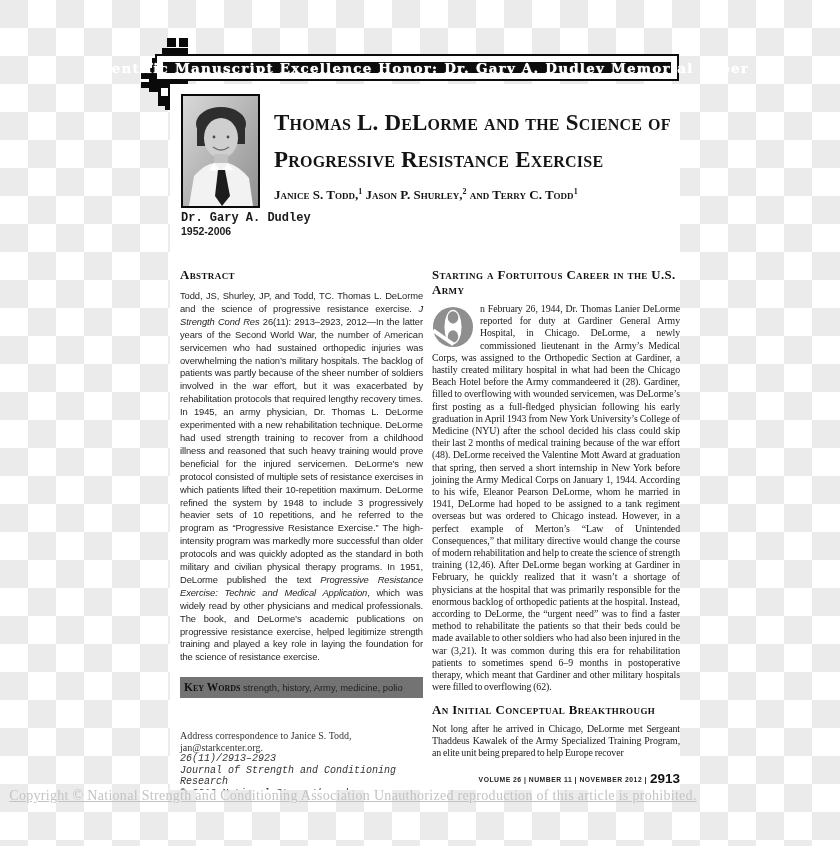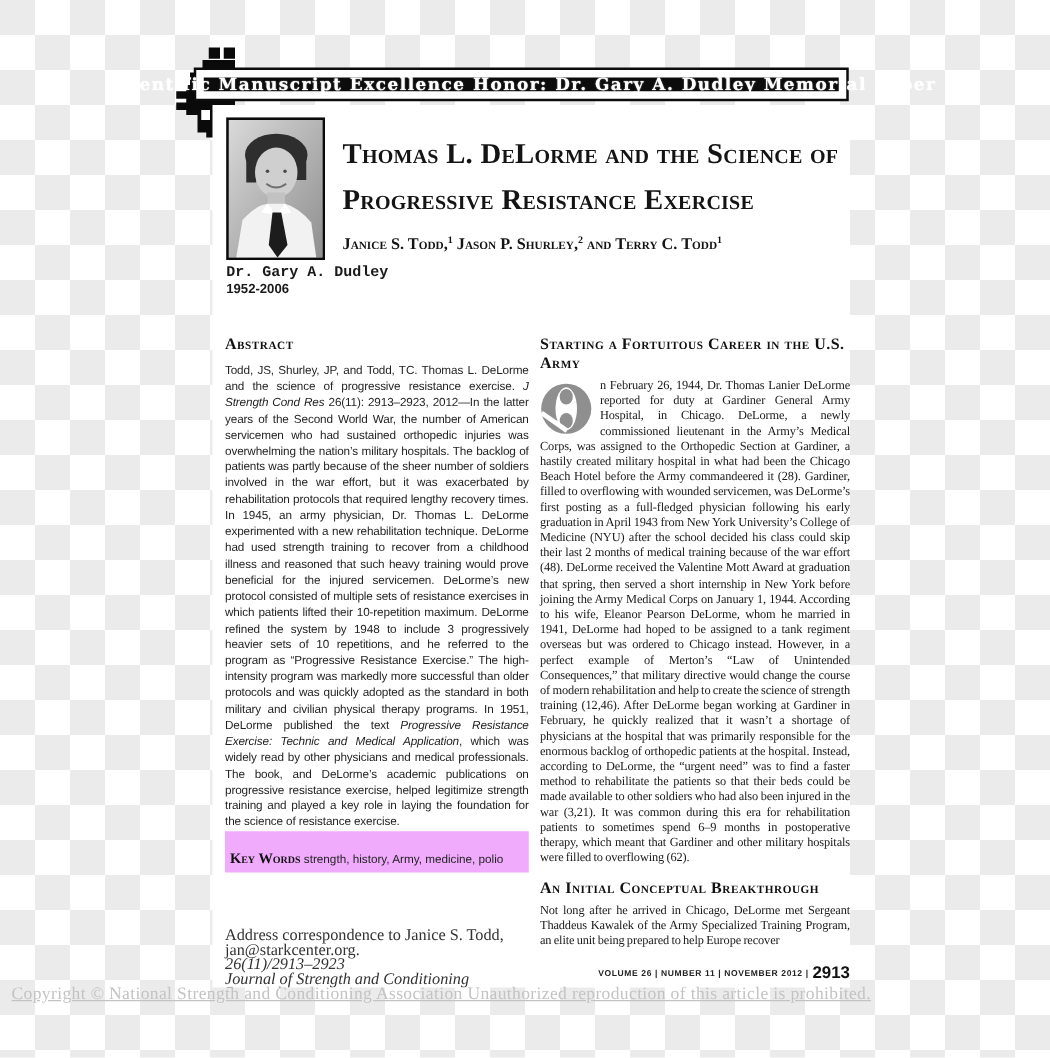--- a/index.html
+++ b/index.html
@@ -22,24 +22,24 @@
   .photo-years{font-family:"Liberation Sans", sans-serif;font-weight:700;font-size:10.5px;color:#1a1a1a;}
   .header-block{position:absolute;left:104px;top:20px;width:404px;}
   .article-title{font-weight:700;font-variant:small-caps;font-size:23px;line-height:37px;letter-spacing:0.2px;color:#141414;}
   .authors{margin-top:9px;font-weight:700;font-variant:small-caps;font-size:13px;color:#141414;}
   .authors sup{font-size:8px;}
   .affiliations{margin-top:5px;font-style:italic;font-size:10.3px;line-height:13px;color:#222;}
   .affiliations sup{font-size:7px;}
   .sc-heading{font-weight:700;font-variant:small-caps;font-size:12.8px;letter-spacing:0.4px;color:#111;}
   .col-left{position:absolute;left:10px;top:184px;width:243px;}
   .abstract-text{margin-top:7px;font-family:"Liberation Sans", sans-serif;font-size:9.4px;line-height:12.9px;letter-spacing:-0.1px;text-align:justify;color:#1f1f1f;}
-  .kw-bar{margin-top:1px;background:#f0abfc;padding:16px 5px 5px 4px;font-family:"Liberation Sans", sans-serif;font-size:9.4px;color:#1f1f1f;}
+  .kw-bar{margin-top:13px;background:#737373;padding:4px 5px 5px 4px;font-family:"Liberation Sans", sans-serif;font-size:9.4px;color:#1f1f1f;}
   .kw-label{font-family:"Liberation Serif", serif;font-weight:700;font-variant:small-caps;font-size:11.5px;color:#111;}
-  .correspondence{margin-top:44px;font-size:13px;line-height:11.5px;color:#333;}
-  .correspondence .ital{font-style:italic;}
+  .correspondence{margin-top:32px;font-size:10px;line-height:11.5px;color:#333;}
+  .correspondence .ital{font-style:italic;font-family:Liberation Mono, monospace;}
   .col-right{position:absolute;left:262px;top:184px;width:248px;}
   .body-serif{margin-top:5px;font-size:9.9px;line-height:12.2px;letter-spacing:-0.1px;word-spacing:-0.5px;text-align:justify;color:#191919;}
   .dropcap{float:left;width:42px;height:42px;margin:3px 6px 1px 0;}
   .section2-heading{margin-top:9px;}
   .journal-footer{margin-top:10px;text-align:right;white-space:nowrap;}
   .vol-info{font-family:"Liberation Sans", sans-serif;font-weight:700;font-size:6.8px;letter-spacing:0.5px;color:#222;vertical-align:1px;}
   .page-num{font-family:"Liberation Sans", sans-serif;font-weight:700;font-size:13.5px;color:#111;margin-left:3px;}
   .copyright{position:absolute;left:0;top:788px;width:706px;text-align:center;font-family:"Liberation Serif", serif;font-size:14px;color:#c3c3c3;letter-spacing:0.3px;text-decoration:underline;}
 </style>
 </head>

